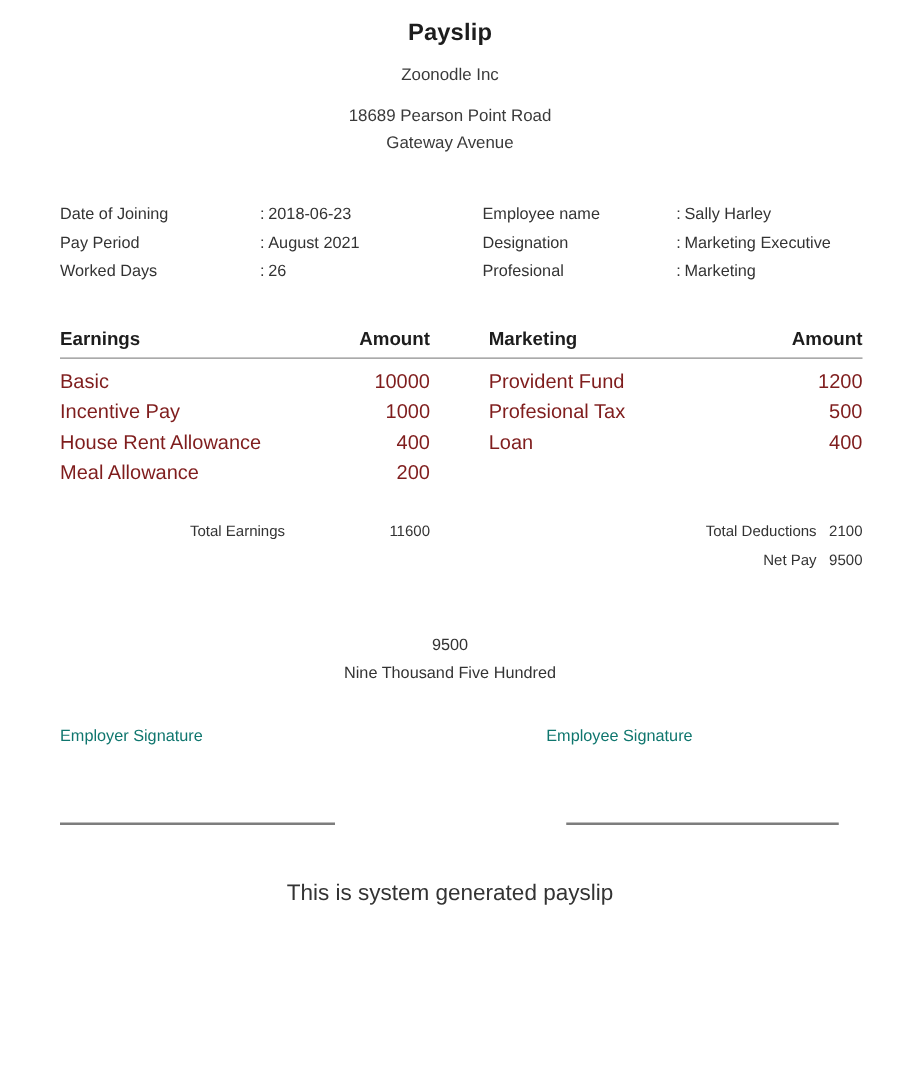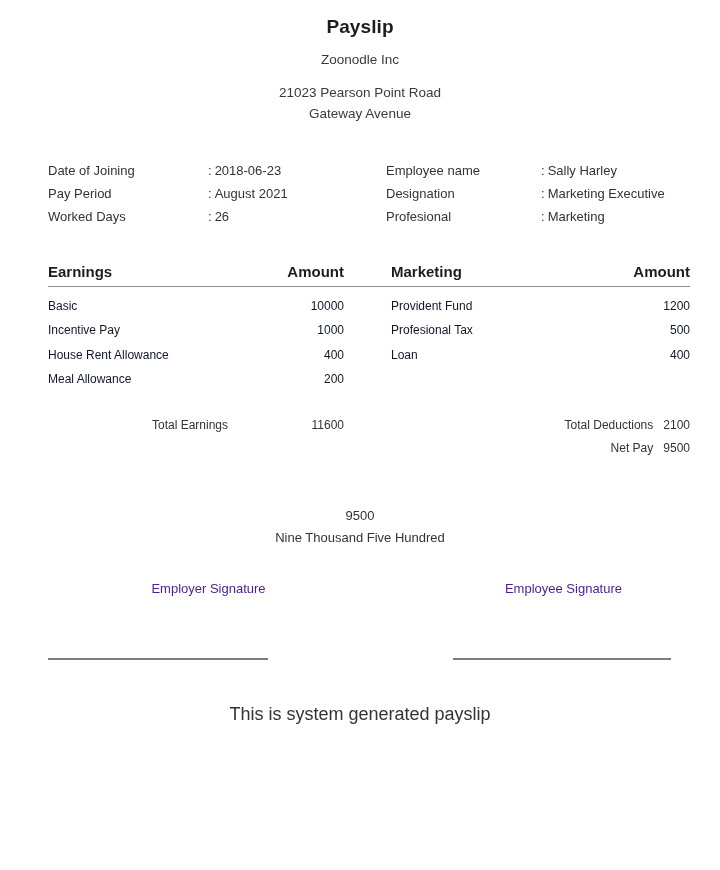--- a/index.html
+++ b/index.html
@@ -112,22 +112,22 @@
   .body-col {
     flex: 0 0 50%;
     box-sizing: border-box;
   }
   .body-col.earnings { padding-right: 25px; }
   .body-col.deductions { padding-left: 22px; }
 
   .line-item {
     display: flex;
     justify-content: space-between;
-    font-size: 12px;
-    color: #0f172a;
+    font-size: 16px;
+    color: #7f1d1d;
     line-height: 24.5px;
     white-space: nowrap;
   }
 
   
   .totals {
     display: flex;
     margin-top: 22px;
     padding: 0 30px 0 48px;
     box-sizing: border-box;
@@ -172,22 +172,21 @@
   
   .sign-labels {
     display: flex;
     margin-top: 32px;
     padding: 0 30px 0 48px;
     box-sizing: border-box;
   }
   .sign-label-cell {
     flex: 0 0 50%;
     font-size: 13px;
-    color: #4c1d95;
-    text-align: center;
+    color: #0f766e;
     box-sizing: border-box;
   }
   .sign-label-cell.right { padding-left: 68px; }
 
   .sign-lines {
     position: relative;
     height: 2px;
     margin-top: 62px;
   }
   .sign-line {
@@ -208,21 +207,21 @@
   }
 </style>
 </head>
 <body>
 
 <div class="page">
 
   <div class="header">
     <div class="doc-title">Payslip</div>
     <div class="company-name">Zoonodle Inc</div>
-    <div class="addr-line">21023 Pearson Point Road</div>
+    <div class="addr-line">18689 Pearson Point Road</div>
     <div class="addr-line">Gateway Avenue</div>
   </div>
 
   <div class="details">
     <div class="details-col left">
 
       <div class="detail-row">
         <div class="detail-label">Date of Joining</div>
         <div class="detail-value"><span class="colon">:</span><span>2018-06-23</span></div>
       </div>

